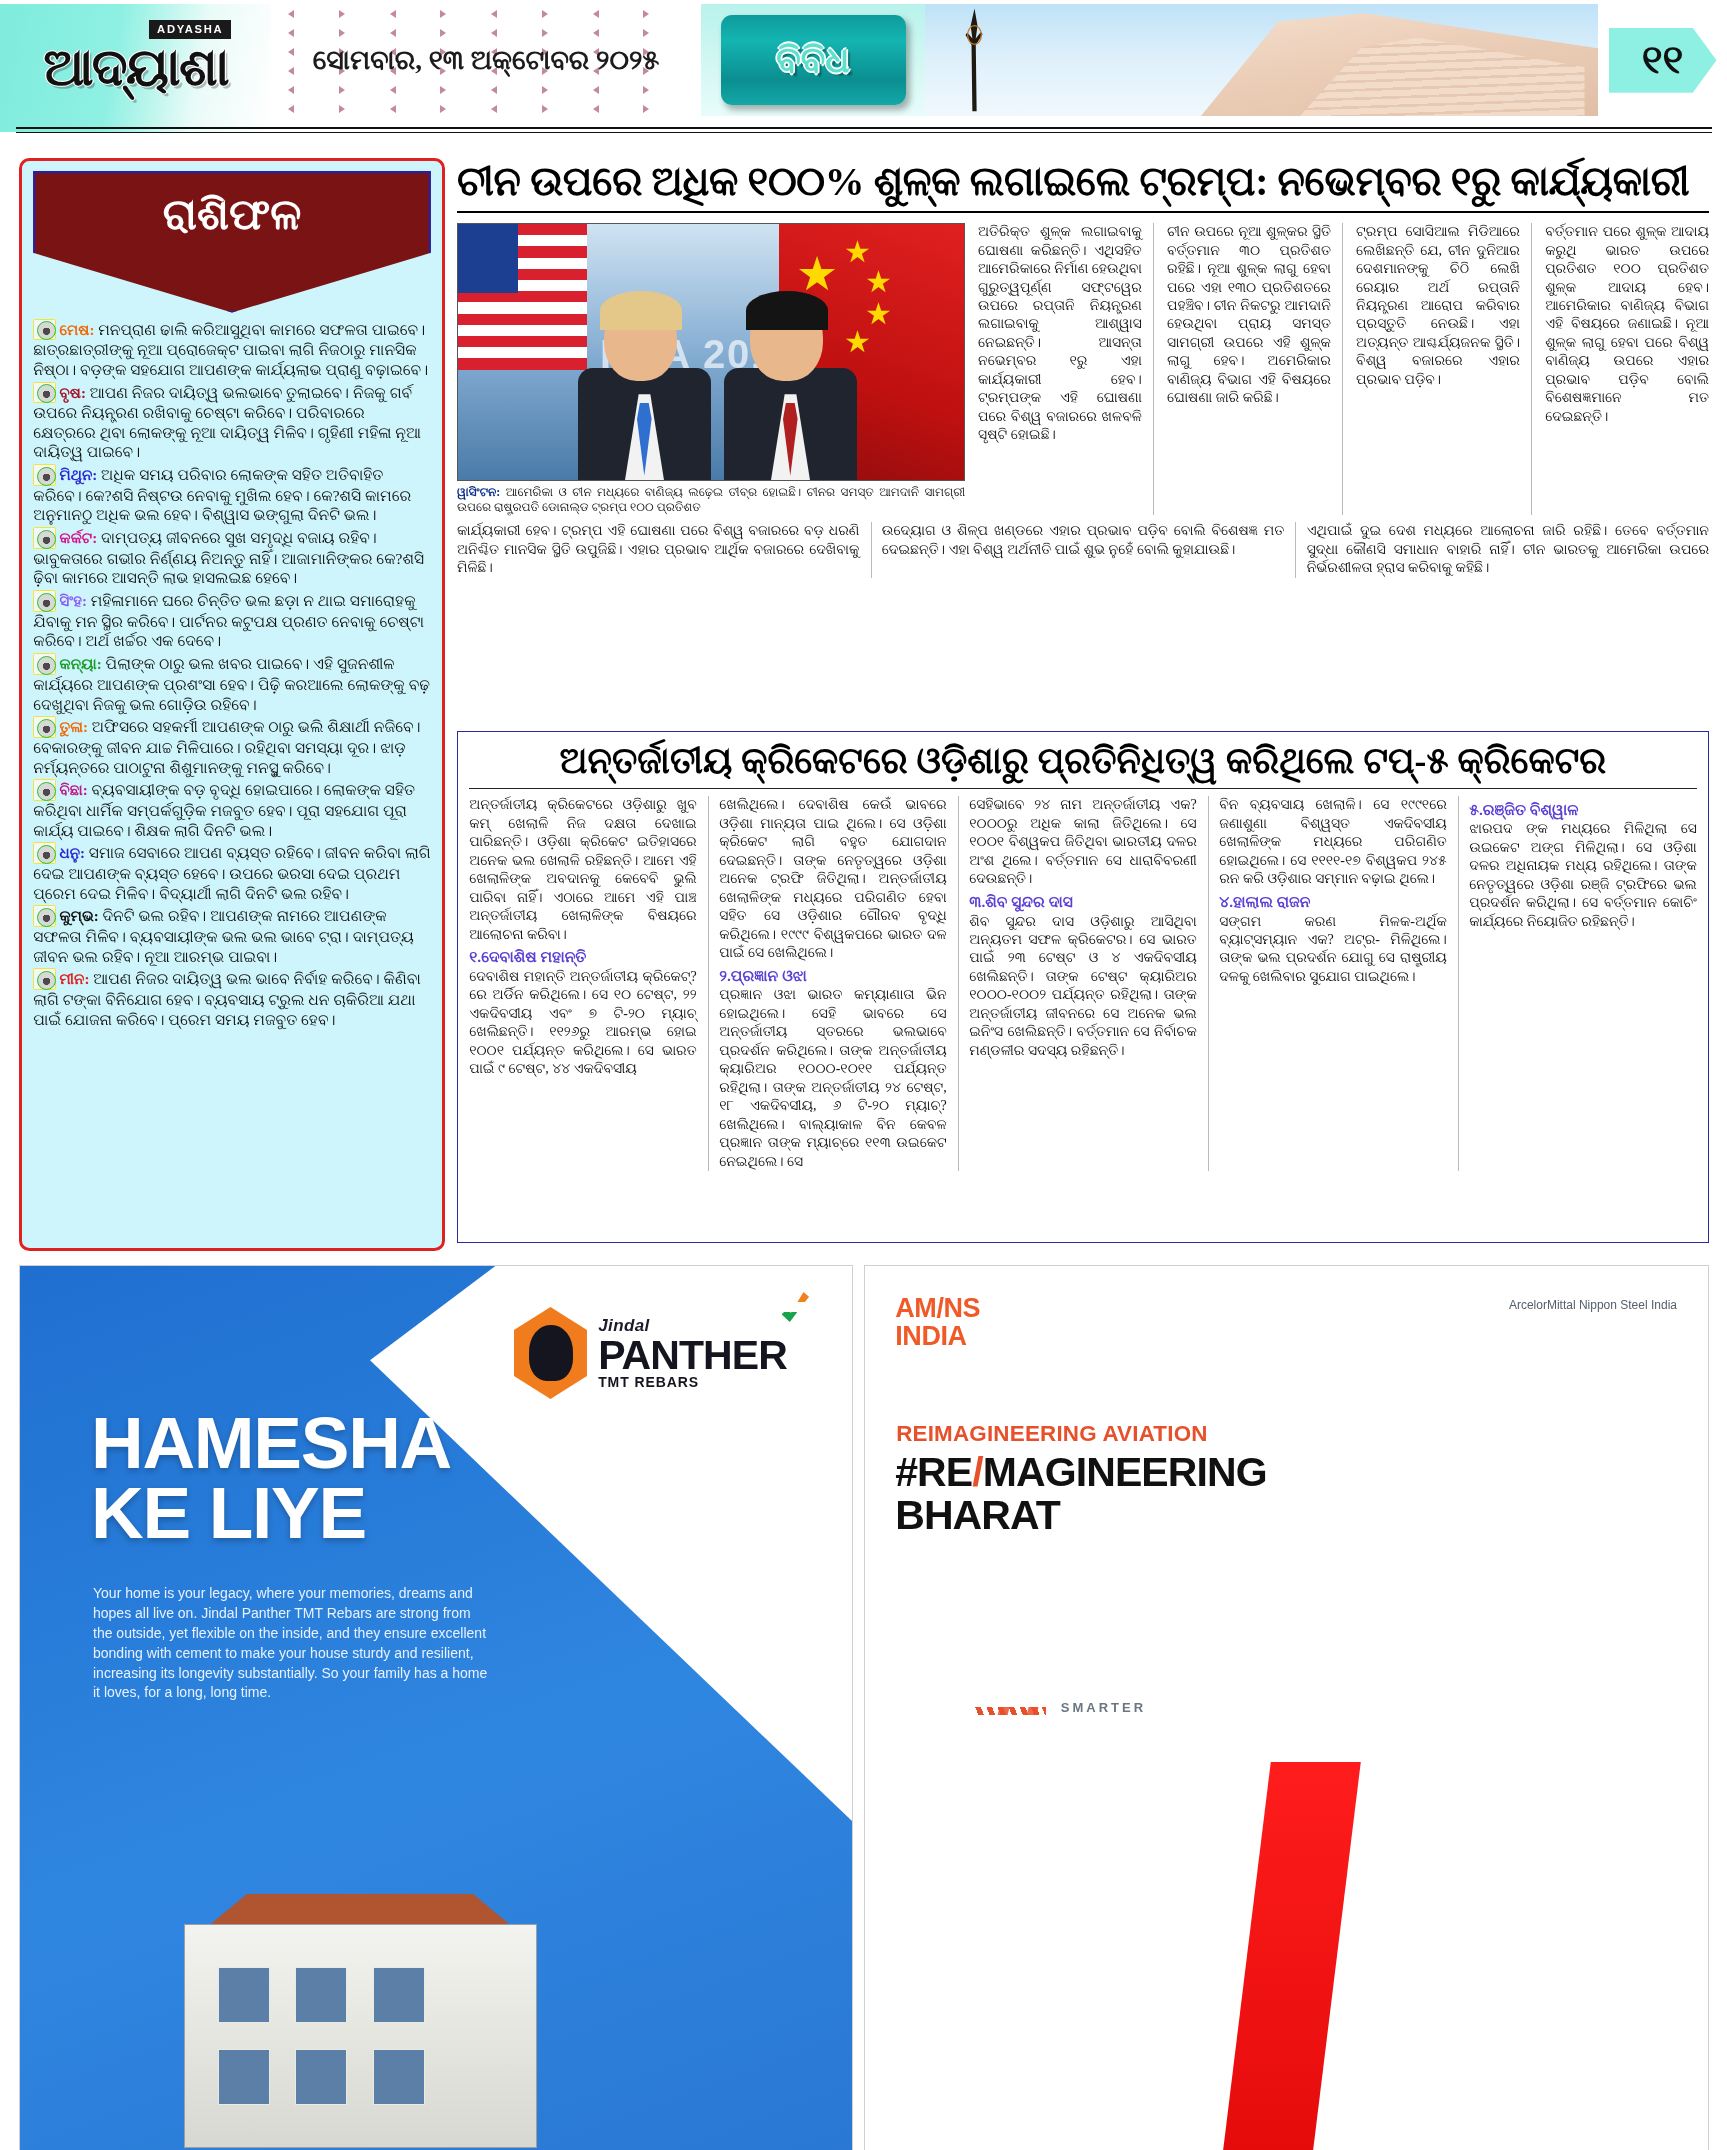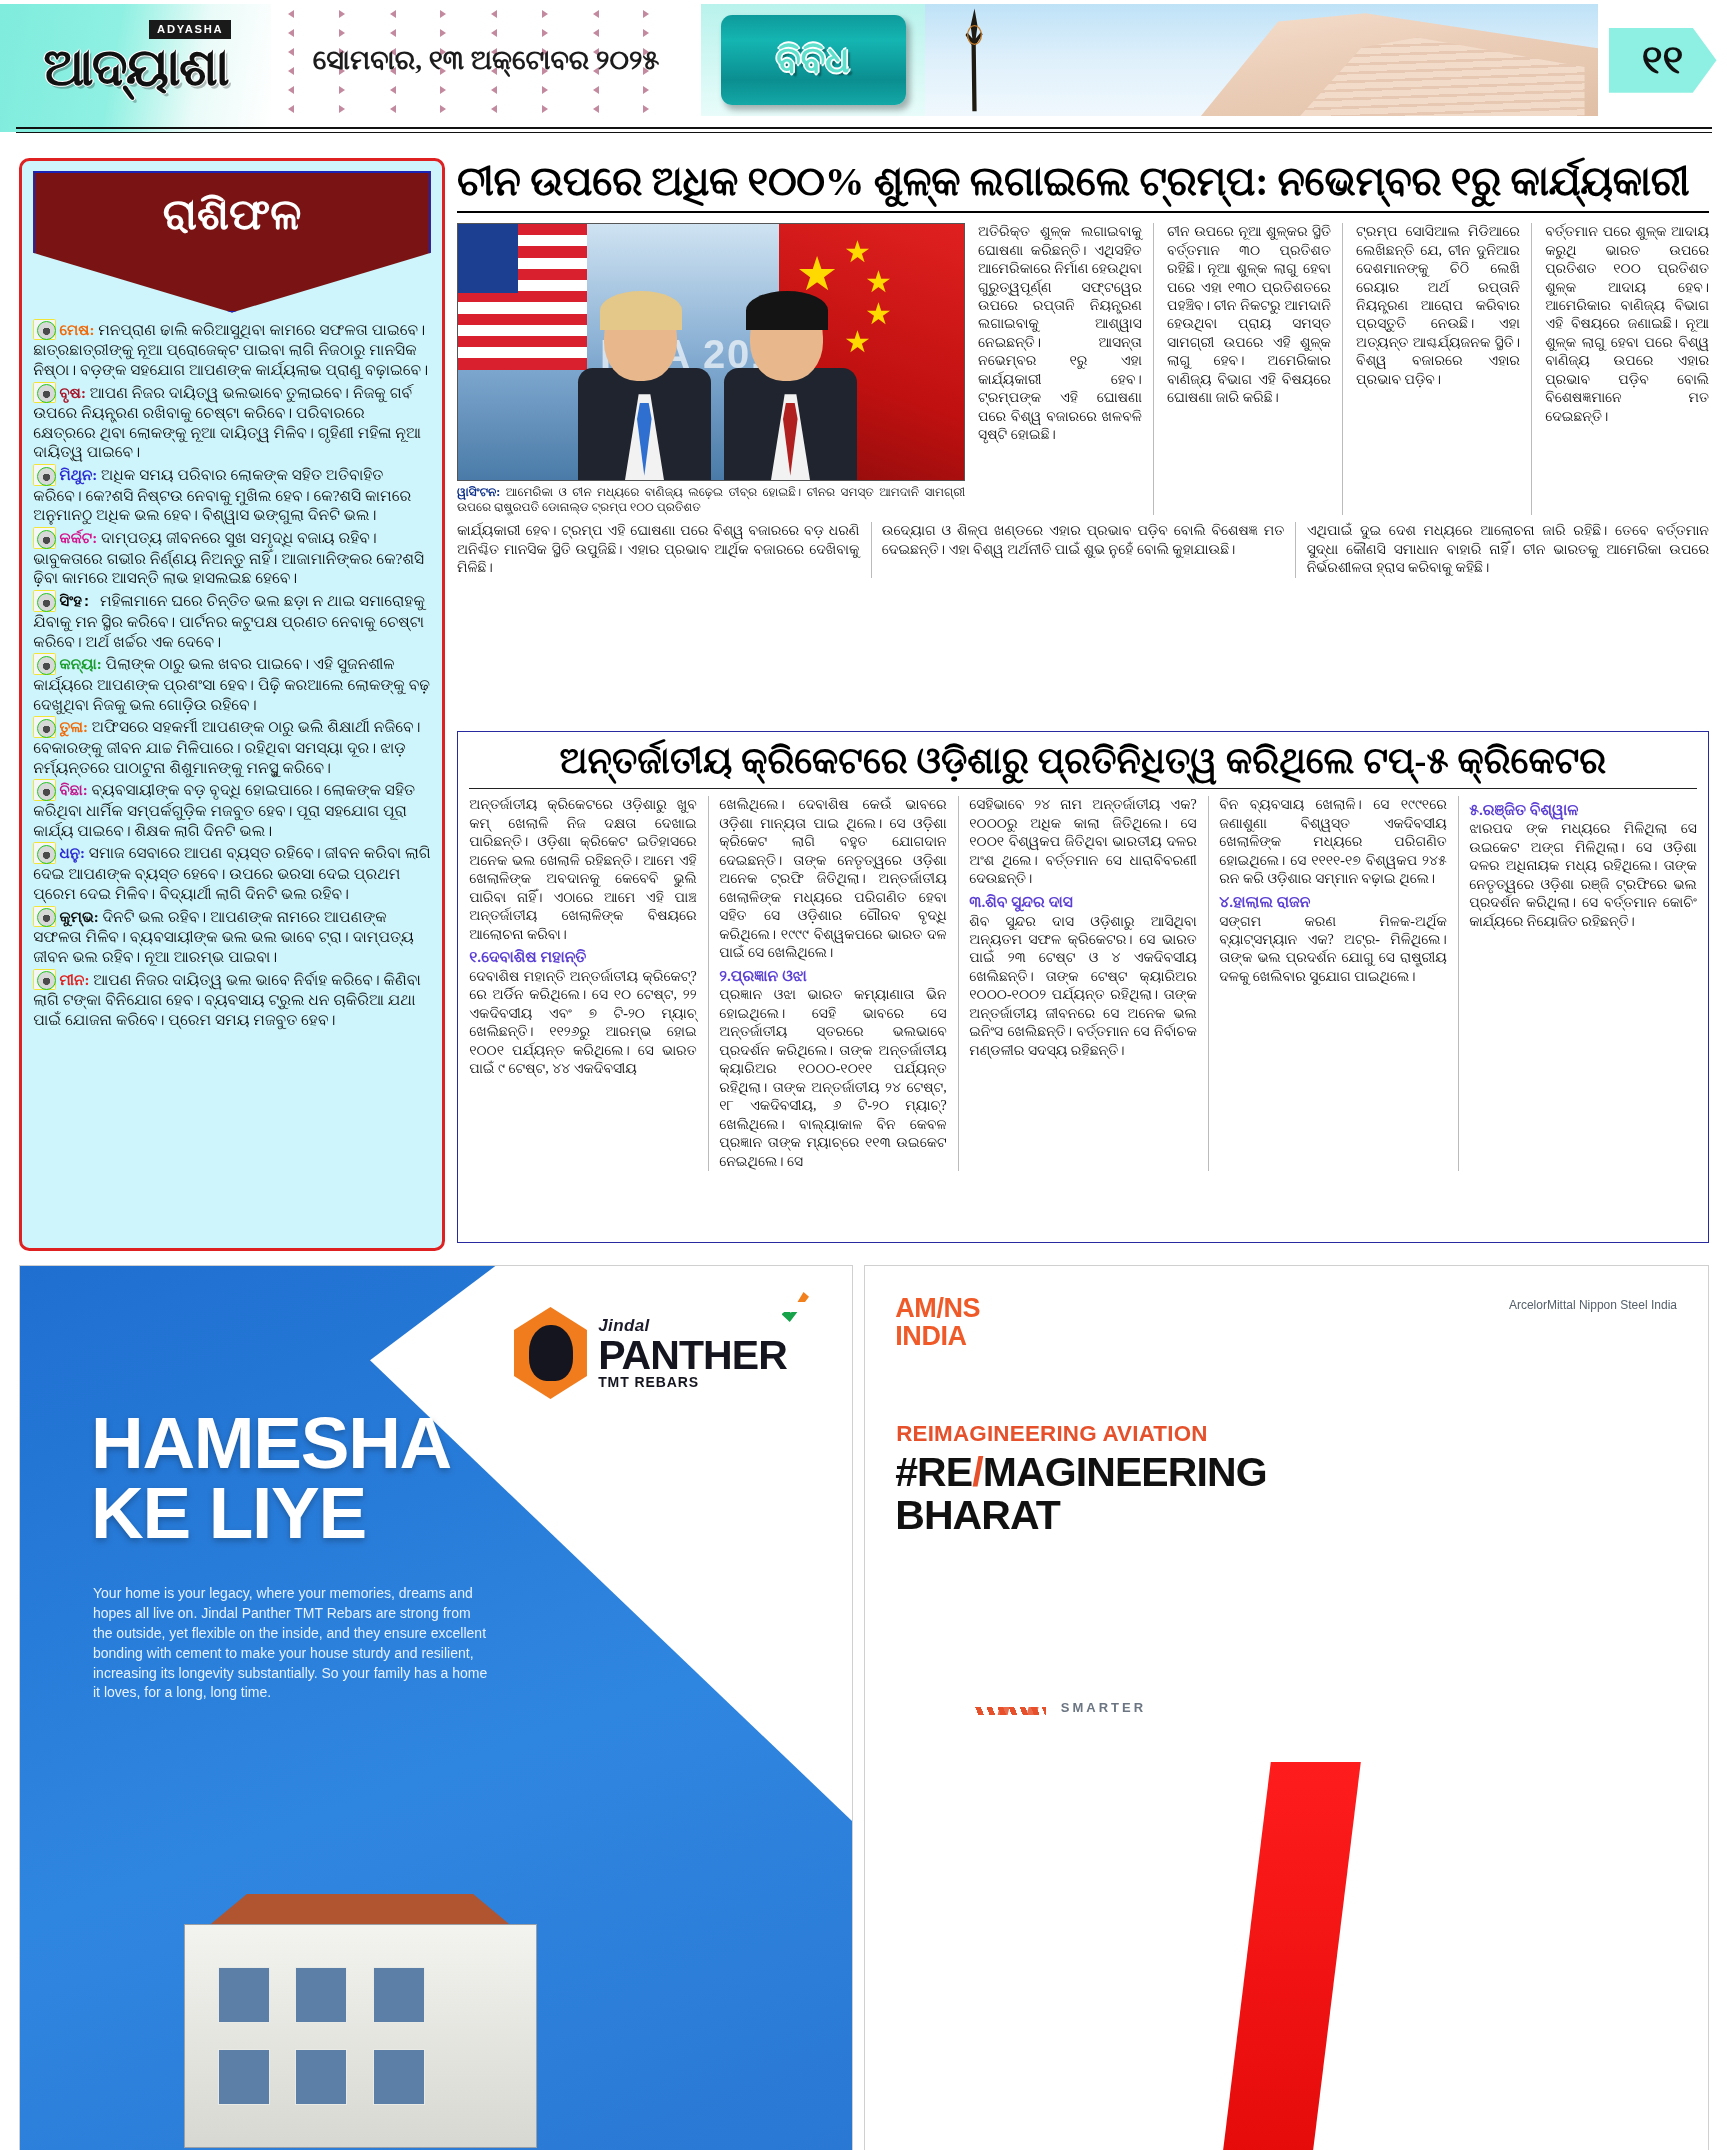--- a/index.html
+++ b/index.html
@@ -453,21 +453,21 @@
 
 <div class="horo">
   <div class="horo-banner">
     <span class="horo-banner-text">ରାଶିଫଳ</span>
   </div>
   <div class="horo-list" id="horo-list">
       <div class="horo-item"><span class="horo-icon"></span><span class="horo-sign" style="color: rgb(240, 106, 10);">ମେଷ: </span><span class="horo-text">ମନପ୍ରାଣ ଢାଲି କରିଆସୁଥିବା କାମରେ ସଫଳତା ପାଇବେ। ଛାତ୍ରଛାତ୍ରୀଙ୍କୁ ନୂଆ ପ୍ରୋଜେକ୍ଟ ପାଇବା ଲାଗି ନିଜଠାରୁ ମାନସିକ ନିଷ୍ଠା। ବଡ଼ଙ୍କ ସହଯୋଗ ଆପଣଙ୍କ କାର୍ଯ୍ୟଲାଭ ପ୍ରାଣୁ ବଢ଼ାଇବେ।</span></div>
       <div class="horo-item"><span class="horo-icon"></span><span class="horo-sign" style="color: rgb(168, 21, 42);">ବୃଷ: </span><span class="horo-text">ଆପଣ ନିଜର ଦାୟିତ୍ୱ ଭଲଭାବେ ତୁଲାଇବେ। ନିଜକୁ ଗର୍ବ ଉପରେ ନିୟନ୍ତ୍ରଣ ରଖିବାକୁ ଚେଷ୍ଟା କରିବେ। ପରିବାରରେ କ୍ଷେତ୍ରରେ ଥିବା ଲୋକଙ୍କୁ ନୂଆ ଦାୟିତ୍ୱ ମିଳିବ। ଗୃହିଣୀ ମହିଳା ନୂଆ ଦାୟିତ୍ୱ ପାଇବେ।</span></div>
       <div class="horo-item"><span class="horo-icon"></span><span class="horo-sign" style="color: rgb(42, 42, 212);">ମିଥୁନ: </span><span class="horo-text">ଅଧିକ ସମୟ ପରିବାର ଲୋକଙ୍କ ସହିତ ଅତିବାହିତ କରିବେ। କେ?ଶସି ନିଷ୍ଟଉ ନେବାକୁ ମୁଖିଲ ହେବ। କେ?ଶସି କାମରେ ଅନୁମାନଠୁ ଅଧିକ ଭଲ ହେବ। ବିଶ୍ୱାସ ଭଙ୍ଗୁଲା ଦିନଟି ଭଲ।</span></div>
       <div class="horo-item"><span class="horo-icon"></span><span class="horo-sign" style="color: rgb(212, 20, 140);">କର୍କଟ: </span><span class="horo-text">ଦାମ୍ପତ୍ୟ ଜୀବନରେ ସୁଖ ସମୃଦ୍ଧି ବଜାୟ ରହିବ। ଭାବୁକତାରେ ଗଭୀର ନିର୍ଣ୍ଣୟ ନିଅନ୍ତୁ ନାହିଁ। ଆଜାମାନିଙ୍କର କେ?ଶସି ଢ଼ିବା କାମରେ ଆସନ୍ତି ଲାଭ ହାସଲଇଛ ହେବେ।</span></div>
-      <div class="horo-item"><span class="horo-icon"></span><span class="horo-sign" style="color: #000000; font-family: Liberation Mono, monospace;">ସିଂହ: </span><span class="horo-text">ମହିଳାମାନେ ଘରେ ଚିନ୍ତିତ ଭଲ ଛଡ଼ା ନ ଥାଇ ସମାରୋହକୁ ଯିବାକୁ ମନ ସ୍ଥିର କରିବେ। ପାର୍ଟନର କଟୁପକ୍ଷ ପ୍ରଣତ ନେବାକୁ ଚେଷ୍ଟା କରିବେ। ଅର୍ଥ ଖର୍ଚ୍ଚର ଏକ ଦେବେ।</span></div>
+      <div class="horo-item"><span class="horo-icon"></span><span class="horo-sign" style="color: #8b5cf6;">ସିଂହ: </span><span class="horo-text">ମହିଳାମାନେ ଘରେ ଚିନ୍ତିତ ଭଲ ଛଡ଼ା ନ ଥାଇ ସମାରୋହକୁ ଯିବାକୁ ମନ ସ୍ଥିର କରିବେ। ପାର୍ଟନର କଟୁପକ୍ଷ ପ୍ରଣତ ନେବାକୁ ଚେଷ୍ଟା କରିବେ। ଅର୍ଥ ଖର୍ଚ୍ଚର ଏକ ଦେବେ।</span></div>
       <div class="horo-item"><span class="horo-icon"></span><span class="horo-sign" style="color: rgb(26, 156, 42);">କନ୍ୟା: </span><span class="horo-text">ପିଲାଙ୍କ ଠାରୁ ଭଲ ଖବର ପାଇବେ। ଏହି ସୁଜନଶୀଳ କାର୍ଯ୍ୟରେ ଆପଣଙ୍କ ପ୍ରଶଂସା ହେବ। ପିଢ଼ି କରଆଲେ ଲୋକଙ୍କୁ ବଢ଼ ଦେଖୁଥିବା ନିଜକୁ ଭଲ ଗୋଡ଼ିଉ ରହିବେ।</span></div>
       <div class="horo-item"><span class="horo-icon"></span><span class="horo-sign" style="color: rgb(240, 106, 10);">ତୁଳା: </span><span class="horo-text">ଅଫିସରେ ସହକର୍ମୀ ଆପଣଙ୍କ ଠାରୁ ଭଲି ଶିକ୍ଷାର୍ଥୀ ନଜିବେ। ବେକାରଙ୍କୁ ଜୀବନ ଯାଚ୍ଚ ମିଳିପାରେ। ରହିଥିବା ସମସ୍ୟା ଦୂର। ଝାଡ଼ ନର୍ମ୍ୟନ୍ତରେ ପାଠାଟୁନା ଶିଶୁମାନଙ୍କୁ ମନସ୍ଥୁ କରିବେ।</span></div>
       <div class="horo-item"><span class="horo-icon"></span><span class="horo-sign" style="color: rgb(193, 22, 138);">ବିଛା: </span><span class="horo-text">ବ୍ୟବସାୟୀଙ୍କ ବଡ଼ ବୃଦ୍ଧି ହୋଇପାରେ। ଲୋକଙ୍କ ସହିତ କରିଥିବା ଧାର୍ମିକ ସମ୍ପର୍କଗୁଡ଼ିକ ମଜବୁତ ହେବ। ପୂରା ସହଯୋଗ ପୂରା କାର୍ଯ୍ୟ ପାଇବେ। ଶିକ୍ଷକ ଲାଗି ଦିନଟି ଭଲ।</span></div>
       <div class="horo-item"><span class="horo-icon"></span><span class="horo-sign" style="color: rgb(42, 42, 212);">ଧନୁ: </span><span class="horo-text">ସମାଜ ସେବାରେ ଆପଣ ବ୍ୟସ୍ତ ରହିବେ। ଜୀବନ କରିବା ଲାଗି ଦେଇ ଆପଣଙ୍କ ବ୍ୟସ୍ତ ହେବେ। ଉପରେ ଭରସା ଦେଇ ପ୍ରଥମ ପ୍ରେମ ଦେଇ ମିଳିବ। ବିଦ୍ୟାର୍ଥୀ ଲାଗି ଦିନଟି ଭଲ ରହିବ।</span></div>
       <div class="horo-item"><span class="horo-icon"></span><span class="horo-sign" style="color: rgb(17, 17, 17);">କୁମ୍ଭ: </span><span class="horo-text">ଦିନଟି ଭଲ ରହିବ। ଆପଣଙ୍କ ନାମରେ ଆପଣଙ୍କ ସଫଳତା ମିଳିବ। ବ୍ୟବସାୟୀଙ୍କ ଭଲ ଭଲ ଭାବେ ଟ୍ରା। ଦାମ୍ପତ୍ୟ ଜୀବନ ଭଲ ରହିବ। ନୂଆ ଆରମ୍ଭ ପାଇବା।</span></div>
       <div class="horo-item"><span class="horo-icon"></span><span class="horo-sign" style="color: rgb(224, 33, 33);">ମୀନ: </span><span class="horo-text">ଆପଣ ନିଜର ଦାୟିତ୍ୱ ଭଲ ଭାବେ ନିର୍ବାହ କରିବେ। କିଣିବା ଲାଗି ଟଙ୍କା ବିନିଯୋଗ ହେବ। ବ୍ୟବସାୟ ଟ୍ରୁଲ ଧନ ଚାକିରିଆ ଯଥା ପାଇଁ ଯୋଜନା କରିବେ। ପ୍ରେମ ସମୟ ମଜବୁତ ହେବ।</span></div>
     </div>
 </div>
 
 <div class="art1">

